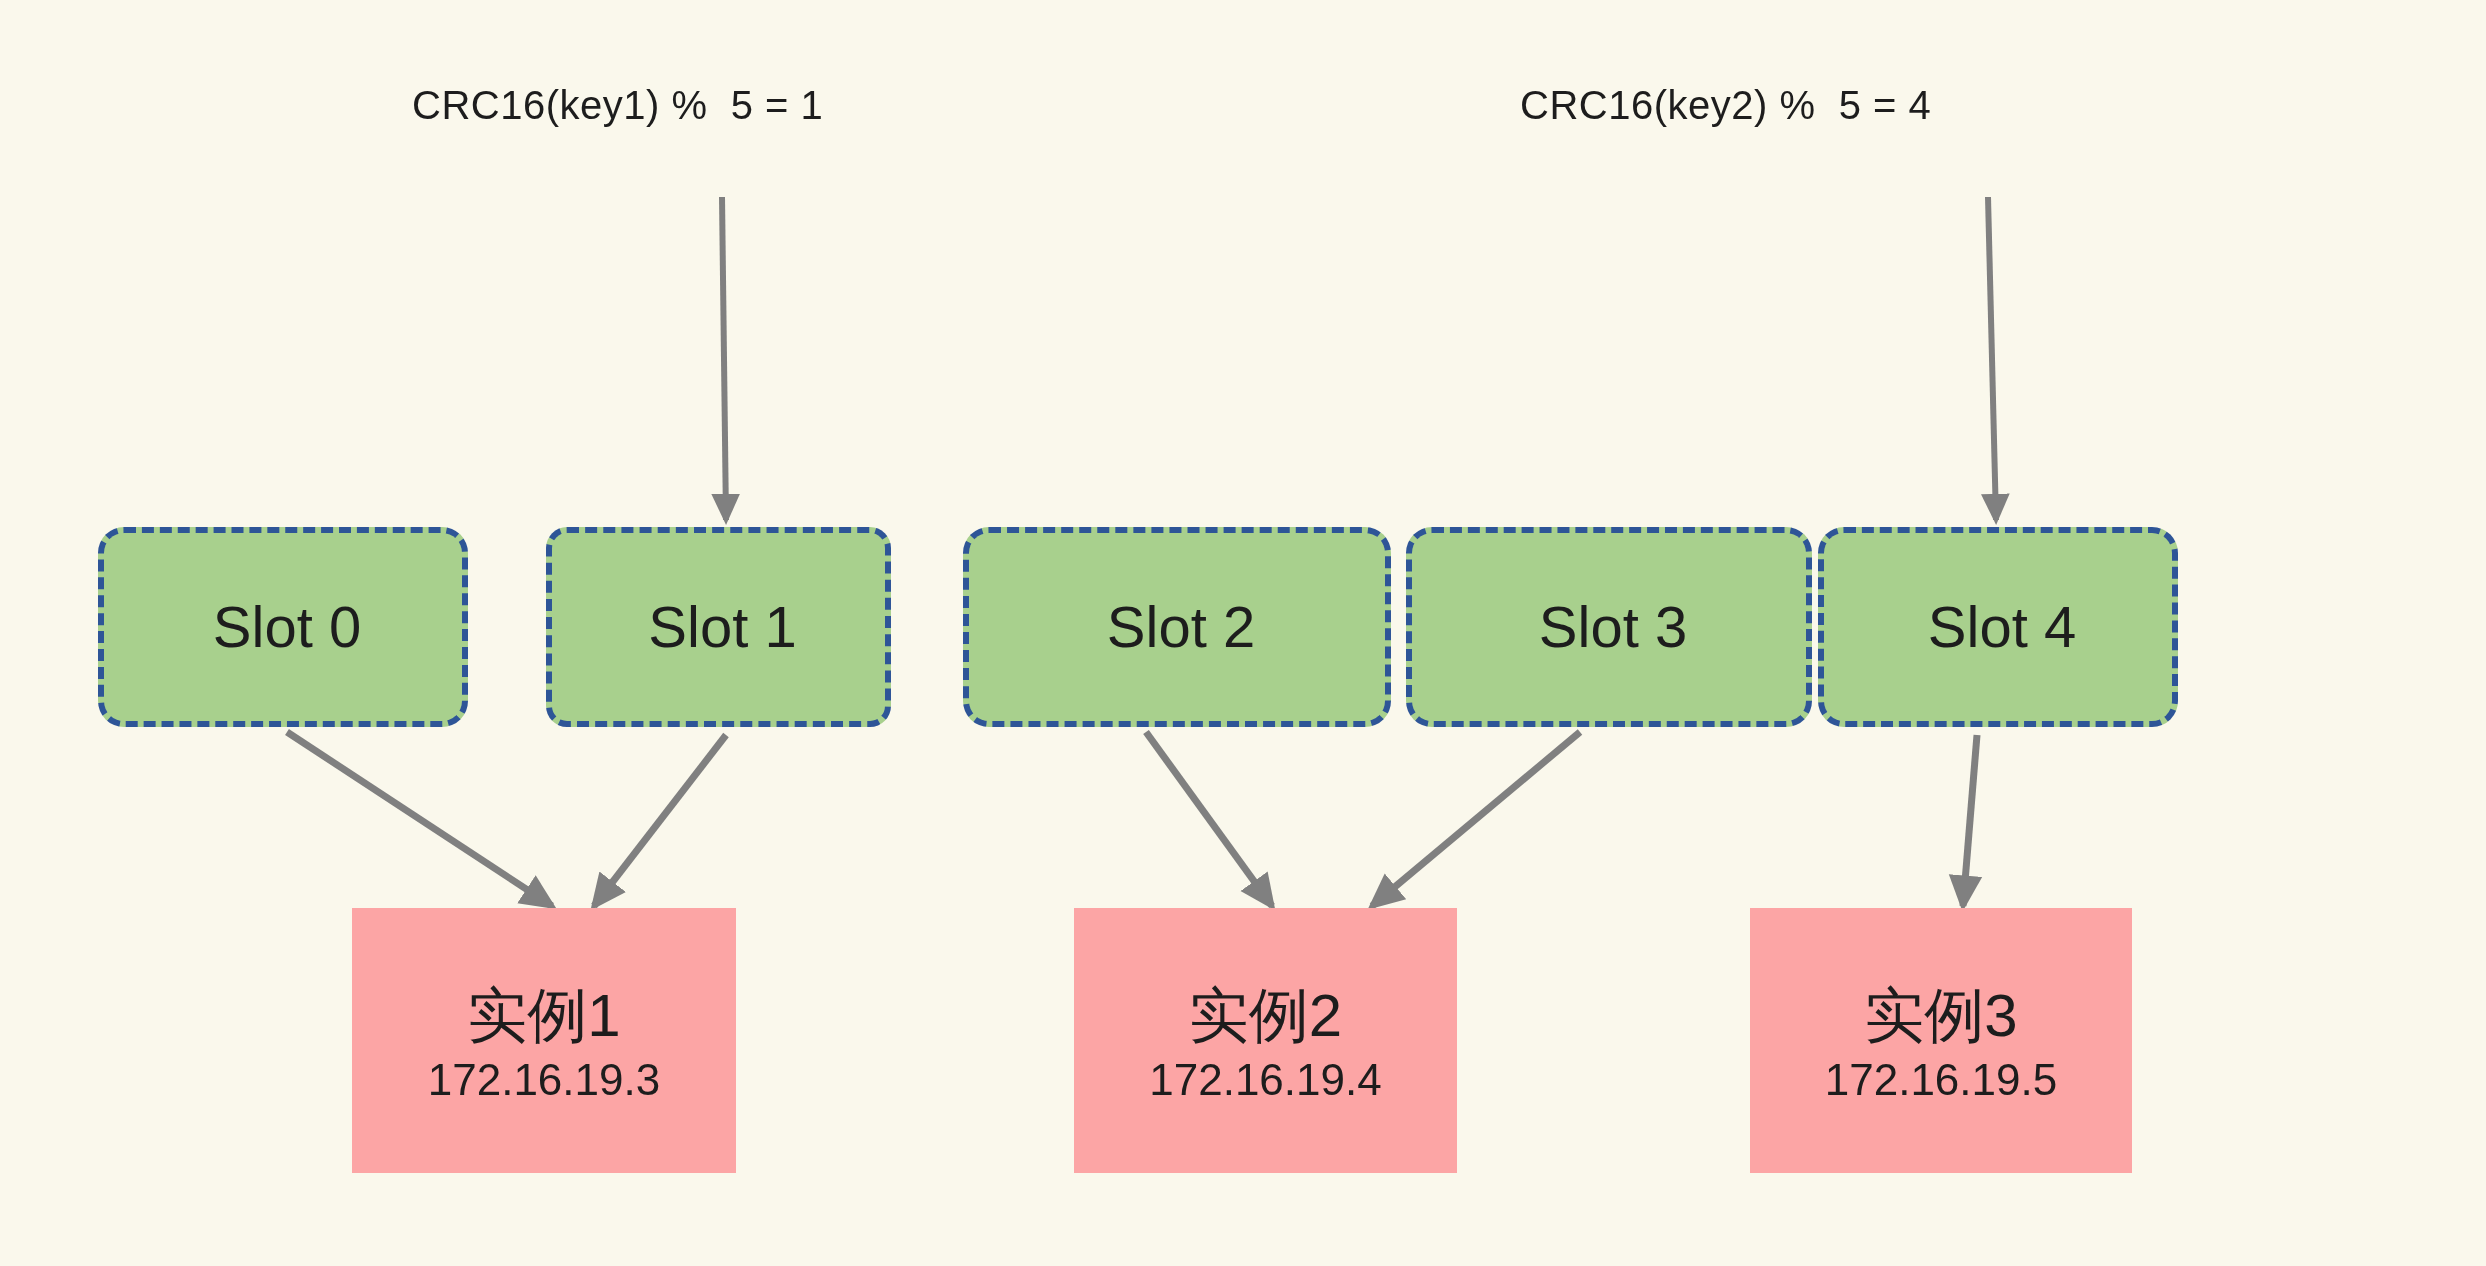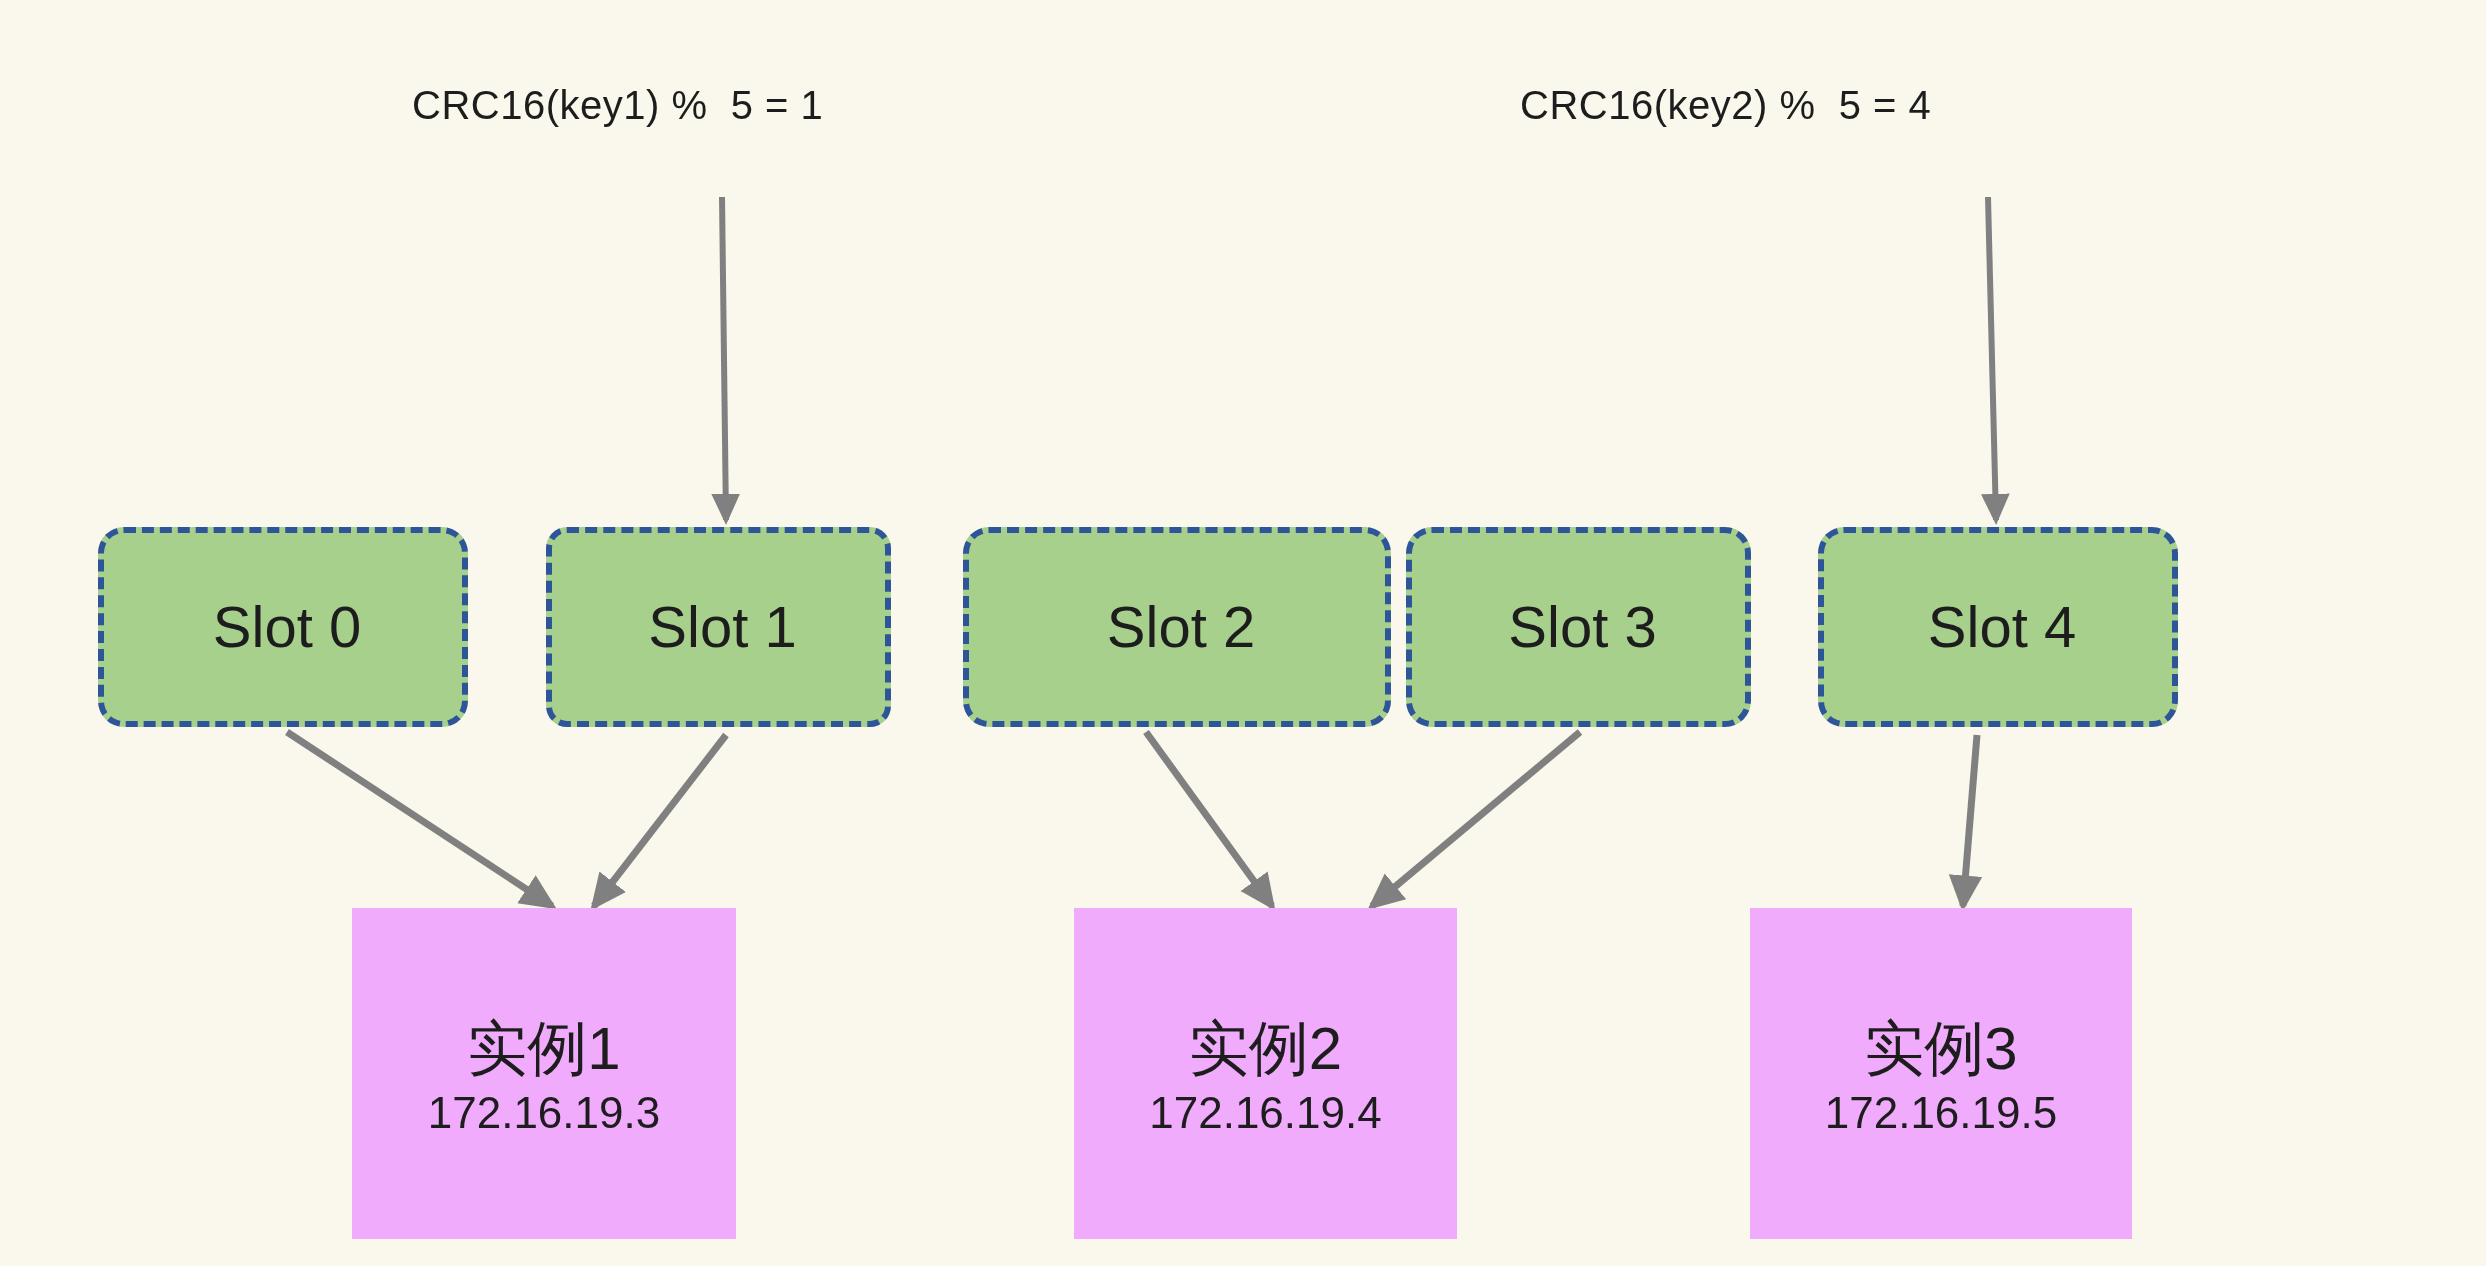--- a/index.html
+++ b/index.html
@@ -54,28 +54,28 @@
     padding-left: 8px;
   }
   .slot-label {
     font-size: 58px;
     color: #1d1d1d;
     line-height: 1;
   }
   #slot-0 { left: 98px;  width: 370px; }
   #slot-1 { left: 546px; width: 345px; border-radius: 21px; }
   #slot-2 { left: 963px; width: 428px; }
-  #slot-3 { left: 1406px; width: 345px; }
+  #slot-3 { left: 1406px; width: 406px; }
   #slot-4 { left: 1818px; width: 360px; }
 
   .instance-box {
     position: absolute;
     top: 908px;
-    height: 331px;
-    background: #f0abfc;
+    height: 265px;
+    background: #fca5a5;
     box-sizing: border-box;
     display: flex;
     flex-direction: column;
     align-items: center;
     justify-content: center;
     padding-top: 6px;
   }
   #instance-0 { left: 352px;  width: 384px; }
   #instance-1 { left: 1074px; width: 383px; }
   #instance-2 { left: 1750px; width: 382px; }

